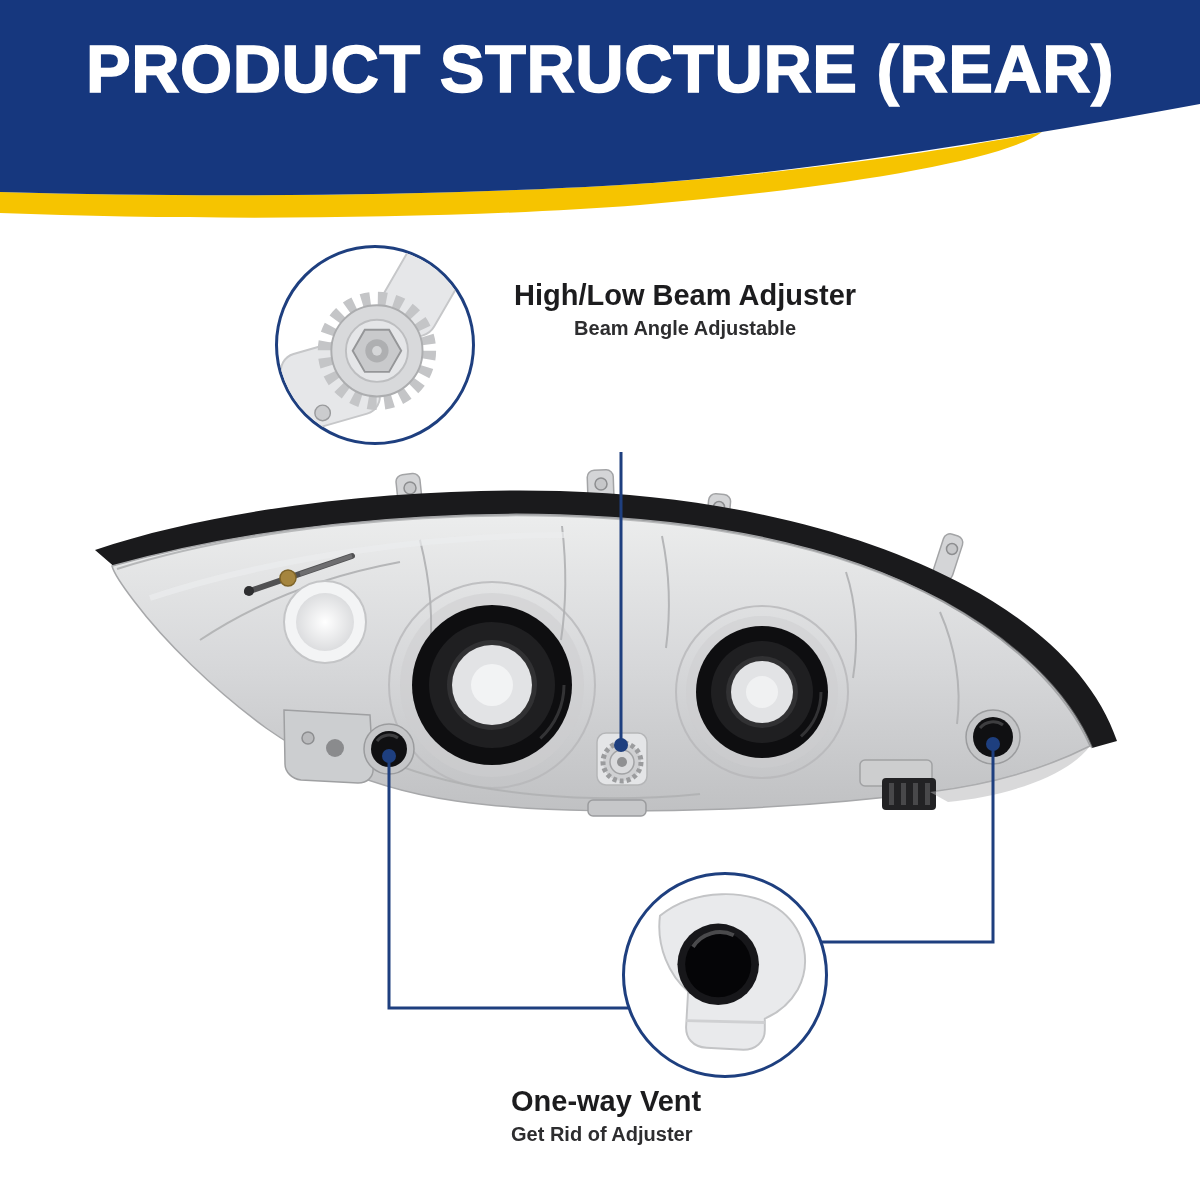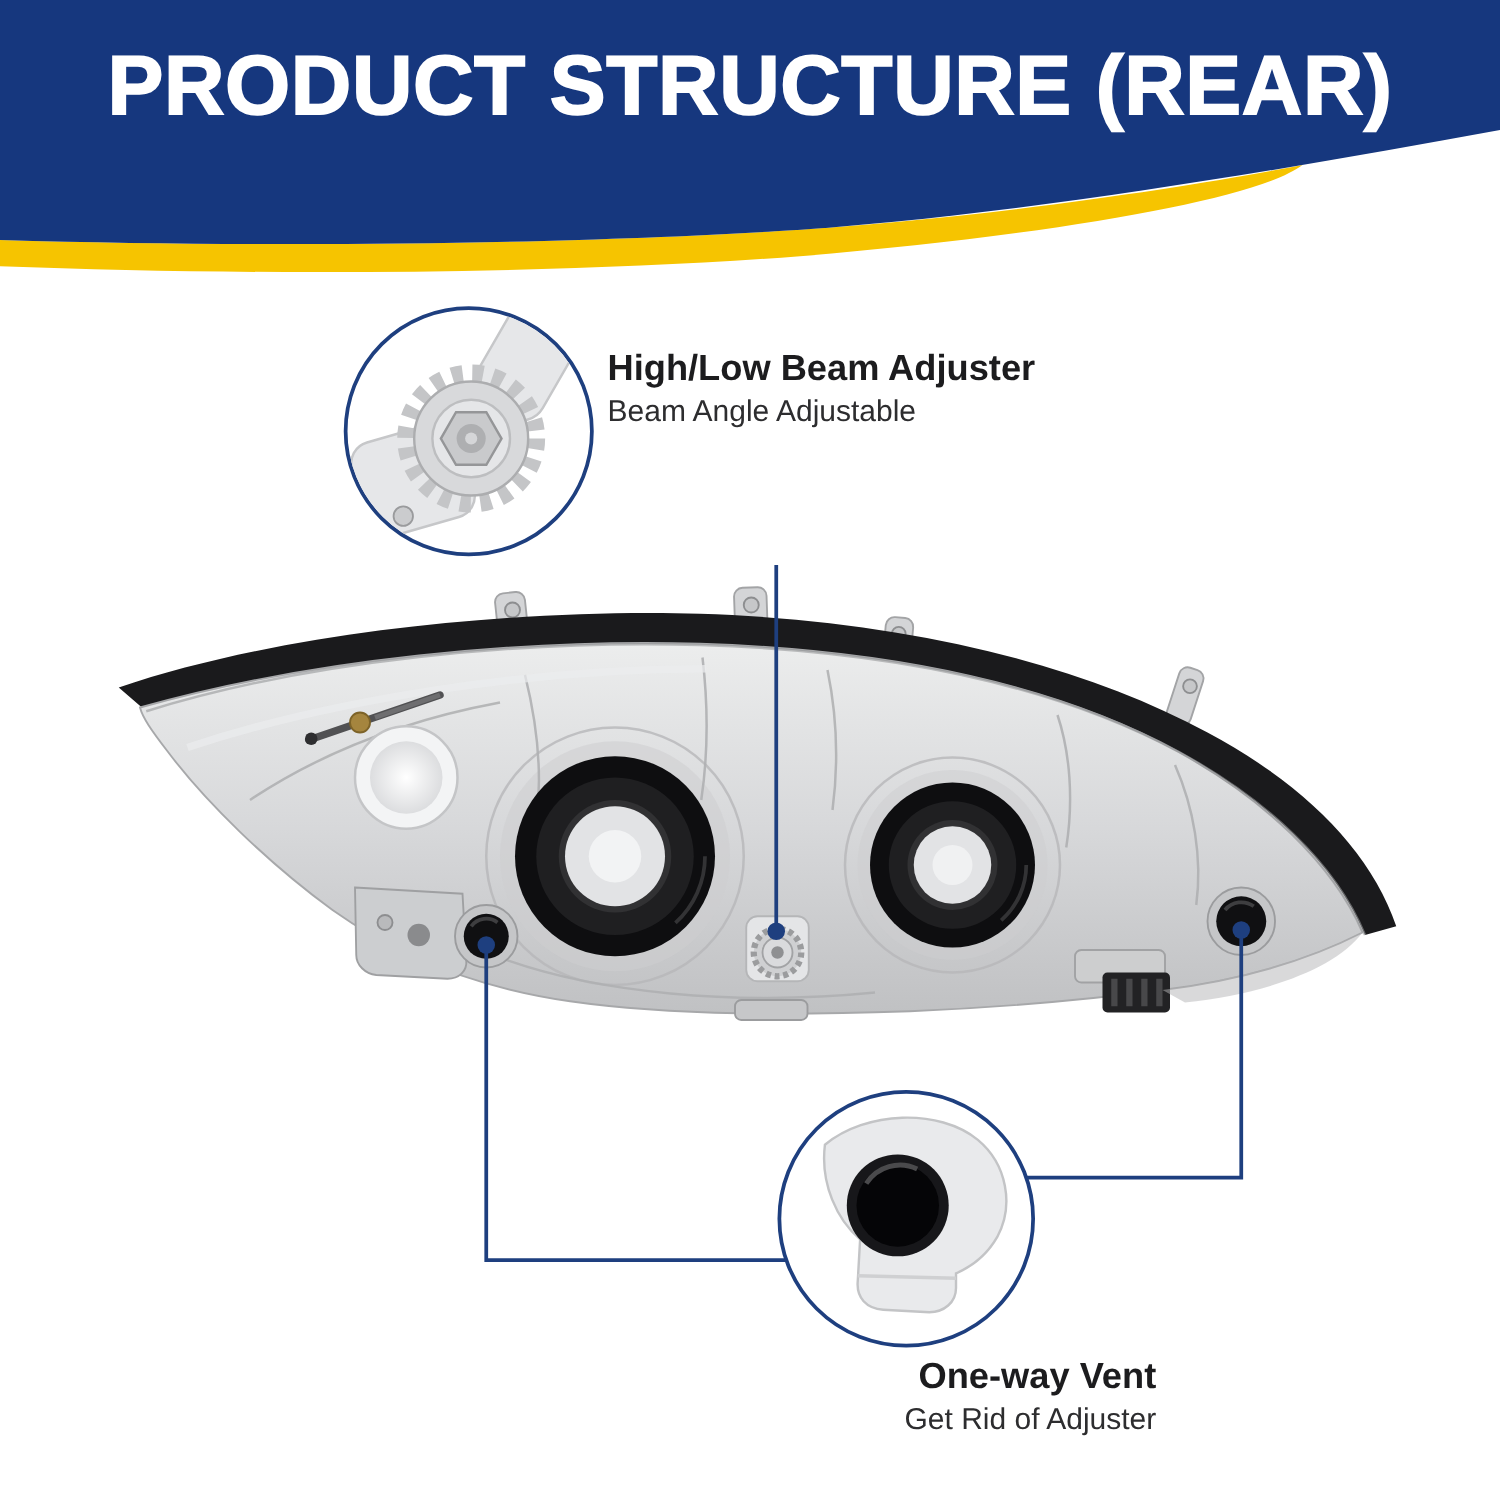--- a/index.html
+++ b/index.html
@@ -19,24 +19,24 @@
     color:var(--title_text,#ffffff);-webkit-text-stroke:1.5px var(--title_text,#ffffff);
   }
   .callout-circle{
     position:absolute;background:#ffffff;border:3px solid var(--connector,#1E3F7F);
     border-radius:50%;box-sizing:border-box;overflow:hidden;z-index:2;
   }
   .beam-circle{left:275px;top:245px;width:200px;height:200px;}
   .vent-circle{left:622px;top:872px;width:206px;height:206px;}
   .callout-circle svg{width:100%;height:100%;display:block;}
   .label{position:absolute;z-index:4;}
-  .beam-label{left:486px;top:280px;text-align:left;}
-  .vent-label{left:525px;top:1086px;width:400px;text-align:right;}
+  .beam-label{left:514px;top:280px;text-align:center;}
+  .vent-label{left:511px;top:1086px;width:400px;text-align:left;}
   .label-title{font-size:29px;font-weight:bold;color:#1c1c1e;line-height:1.1;}
-  .label-subtitle{font-size:24px;color:#2d2d2f;margin-top:5px;line-height:1.1;}
+  .label-subtitle{font-size:20px;color:#2d2d2f;margin-top:5px;line-height:1.1;font-weight:bold;}
 </style>
 </head>
 <body>
 
 <div class="stage">
 
   <svg class="scene" width="1200" height="1200" viewBox="0 0 1200 1200">
     <defs>
       <linearGradient id="gBody" x1="0" x2="0" y1="0" y2="1">
         <stop offset="0" stop-color="#eceded"></stop>

